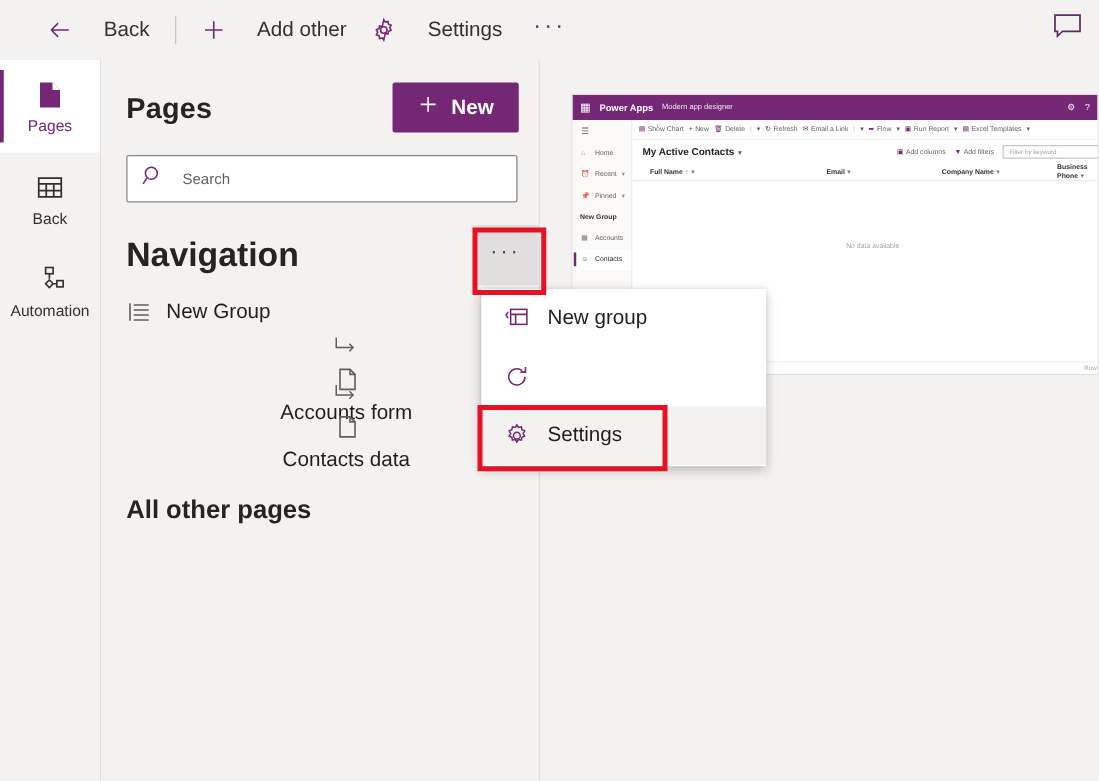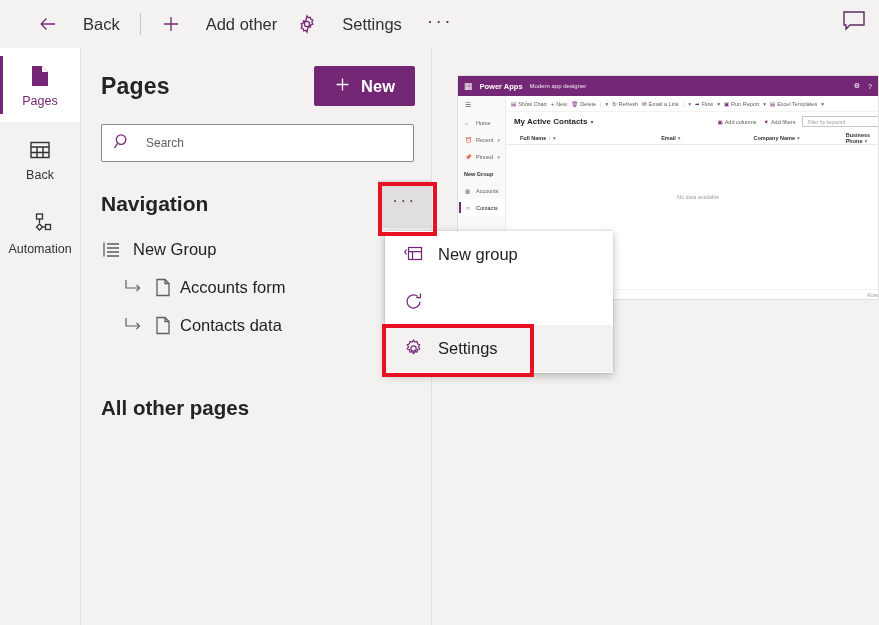--- a/index.html
+++ b/index.html
@@ -98,42 +98,42 @@
     font-family: Liberation Sans, sans-serif;
     font-size: 12px; color: #323130; width: 100%;
   }
   #search-input::placeholder { color: #605e5c; opacity: 1; }
 
   #nav-sec-head {
     display: flex; align-items: center; justify-content: space-between;
     margin-top: 22px; padding-left: 20px; padding-right: 0;
     height: 40px;
   }
-  #nav-sec-title { font-size: 21px; font-weight: bold; color: #252423; }
+  #nav-sec-title { font-size: 27px; font-weight: bold; color: #252423; }
   #nav-more-btn {
     width: 53px; height: 48px;
     display: flex; align-items: center; justify-content: center;
     background: #e1dfdd; cursor: pointer; color: #5c2d63;
     font-size: 17px; letter-spacing: 2.5px; padding-bottom: 6px;
     margin-right: 0;
   }
   #nav-more-highlight {
     position: absolute; left: 378px; top: 182px;
     width: 59px; height: 54px;
     border: 4px solid #e81123; pointer-events: none;
   }
 
   #tree { margin-top: 6px; }
   .tree-row {
     display: flex; align-items: center; gap: 11px;
     height: 38px; padding-left: 20px; cursor: pointer;
     font-size: 16.5px; color: #201f1e;
   }
   .tree-row.indent { padding-left: 44px; }
-  .tree-row.indent2 { padding-left: 42px; gap: 7px; }
+  .tree-row.indent2 { padding-left: 42px; gap: 7px; flex-direction: column; }
   .tree-ico { width: 21px; height: 21px; display: block; flex: 0 0 auto; color: #605e5c; }
   .lshape { width: 22px; height: 18px; display: block; color: #605e5c; flex: 0 0 auto; }
 
   #all-other { font-size: 20.5px; font-weight: bold; color: #252423;
                padding-left: 20px; margin-top: 52px; }
 
   
   #ctx-menu {
     position: absolute; left: 385px; top: 231px;
     width: 228px; height: 142px;

